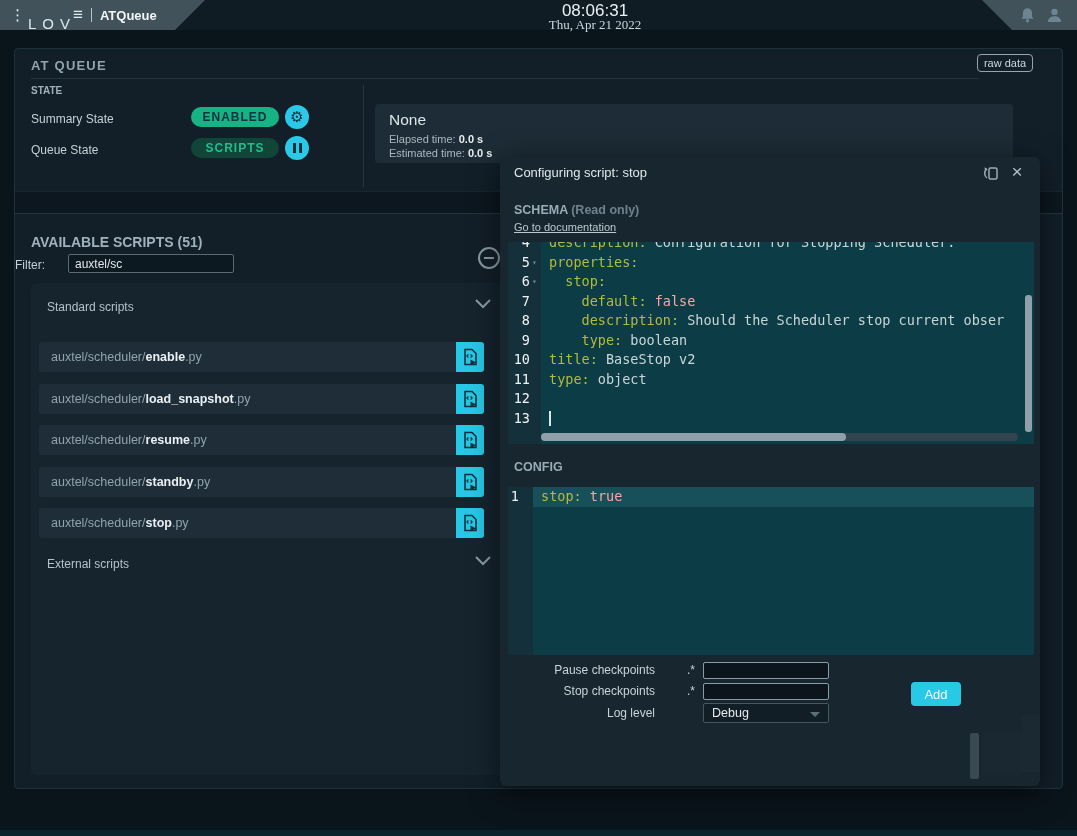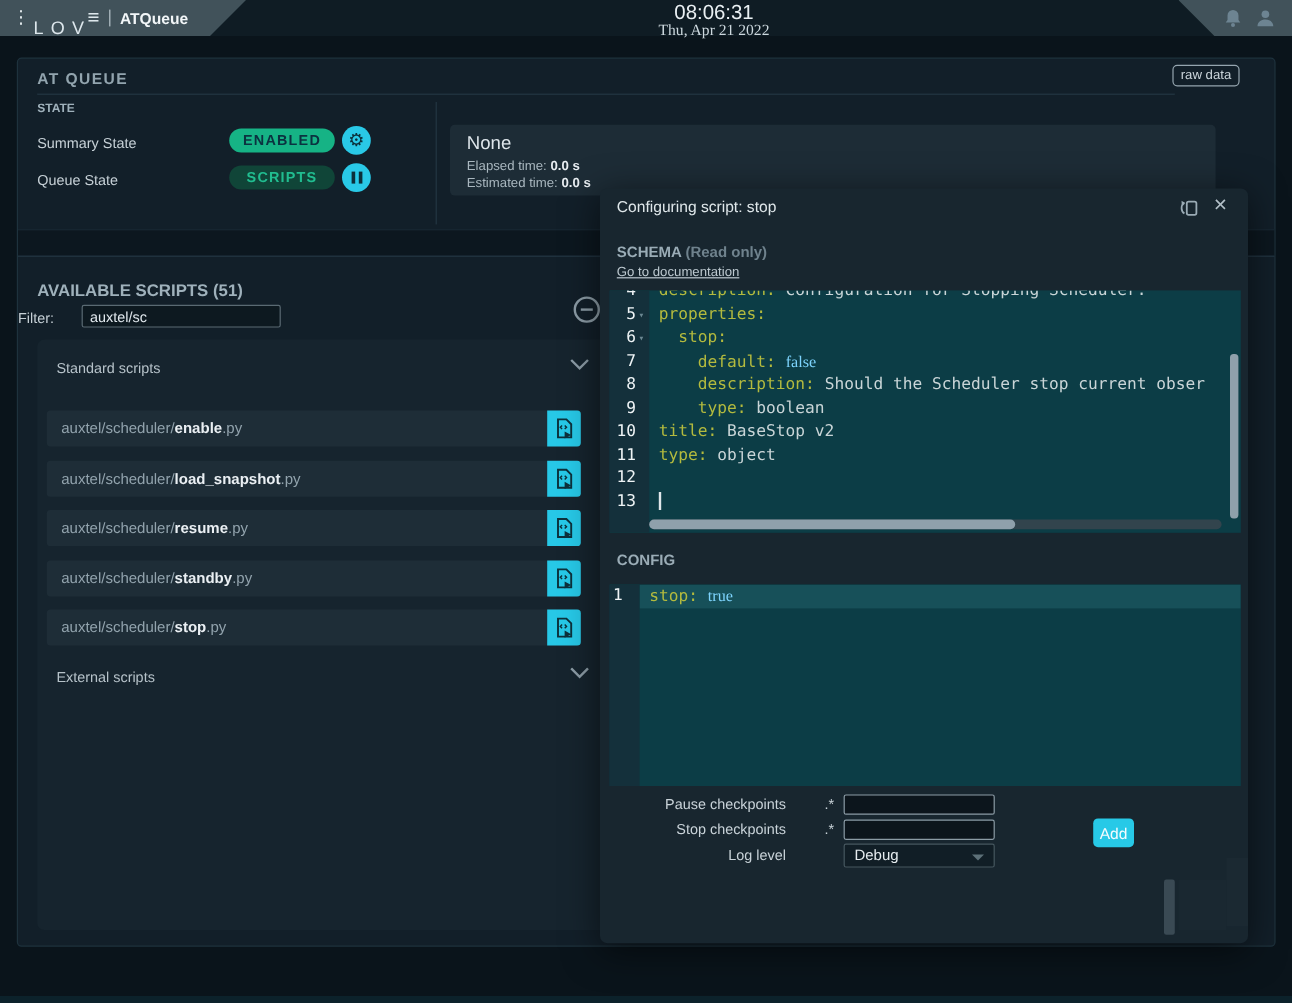--- a/index.html
+++ b/index.html
@@ -87,21 +87,21 @@
             font-family:"DejaVu Sans Mono",monospace; font-size:13.5px; }
   .gutter { background:#14303b; flex:0 0 auto; }
   .gutter .lines, .code .lines { margin-top:-9px; }
   .editor.no-shift .lines { margin-top:0; }
   .gl { height:19.5px; line-height:19.5px; display:flex; }
   .gl .num { display:inline-block; text-align:right; color:#eef3f5; }
   .gl .fold { display:inline-block; width:9px; font-size:8px; color:#6b8792; line-height:19.5px; text-align:center; }
   .code { flex:1 1 auto; overflow:hidden; padding-left:8px; white-space:pre; position:relative; }
   .cl { height:19.5px; line-height:19.5px; white-space:pre; }
   .cl.active { background:#175059; margin-left:-8px; padding-left:8px; }
-  .k { color:#b3ba3e; } .p { color:#c9d5d7; } .o { color:#7dd3fc;font-family:Liberation Serif, serif; }
+  .k { color:#b3ba3e; } .p { color:#c9d5d7; } .o { color:#fca5a5; }
   .cursor { display:inline-block; width:2px; height:15px; background:#dfe7ea; vertical-align:middle; }
   .schema-editor { left:8px; top:85px; width:526px; height:202px; }
   .schema-editor .gutter { width:33px; } .schema-editor .gl .num { width:22px; }
   .config-editor { left:8px; top:330px; width:526px; height:168px; }
   .config-editor .gutter { width:25px; } .config-editor .gl .num { width:15px; padding-right:4px; }
   .hs-track { position:absolute; left:33px; right:16px; bottom:3px; height:8px; background:#32444d; border-radius:4px; }
   .hs-thumb { width:64%; height:100%; background:#8fa0ab; border-radius:4px; cursor:pointer; }
   .vs-thumb { position:absolute; right:2px; top:53px; width:7px; height:137px; background:#8fa0ab; border-radius:3px; cursor:pointer; }
   .config-title { position:absolute; left:14px; top:303px; color:#9aacb6; font-size:12.5px; font-weight:700; }
 
@@ -109,21 +109,21 @@
   .form-label .lbl { flex:1; text-align:right; }
   .form-label .hint { width:12px; text-align:right; margin-left:4px; }
   .chk-input { position:absolute; left:203px; width:126px; height:17px; background:#0c151c;
                border:1px solid #8b9ba5; border-radius:2px; color:#e1e8ed; font-size:11px; padding:0 5px;
                font-family:"Liberation Sans",sans-serif; }
   .loglevel { position:absolute; left:203px; top:546px; width:126px; height:20px; background:#111e26;
               border:1px solid #46575f; border-radius:2px; color:#e6ecef; font-size:12.5px; cursor:pointer;
               display:flex; align-items:center; padding:0 8px; }
   .loglevel .caret { position:absolute; right:8px; top:8px; width:0; height:0;
                      border-left:5px solid transparent; border-right:5px solid transparent; border-top:5px solid #5d7078; }
-  .add-btn { position:absolute; left:411px; top:525px; width:34px; height:24px; background:#27c9e7; border:none;
+  .add-btn { position:absolute; left:411px; top:525px; width:50px; height:24px; background:#27c9e7; border:none;
              border-radius:4px; color:#f4fcfe; font-size:13px; cursor:pointer; font-family:"Liberation Sans",sans-serif; }
   .deco-bar1 { position:absolute; left:470px; top:576px; width:9px; height:46px; background:#3a4a54; border-radius:2px; }
   .deco-rect2 { position:absolute; left:482px; top:576px; width:40px; height:42px; background:#1a2831; }
   .deco-rect3 { position:absolute; left:522px; top:558px; width:18px; height:57px; background:#1b2932; }
   .footer-strip { position:absolute; left:0; bottom:0; width:1077px; height:6px; background:#0c222b; }
 </style>
 </head>
 <body>
 
 <div id="app">

